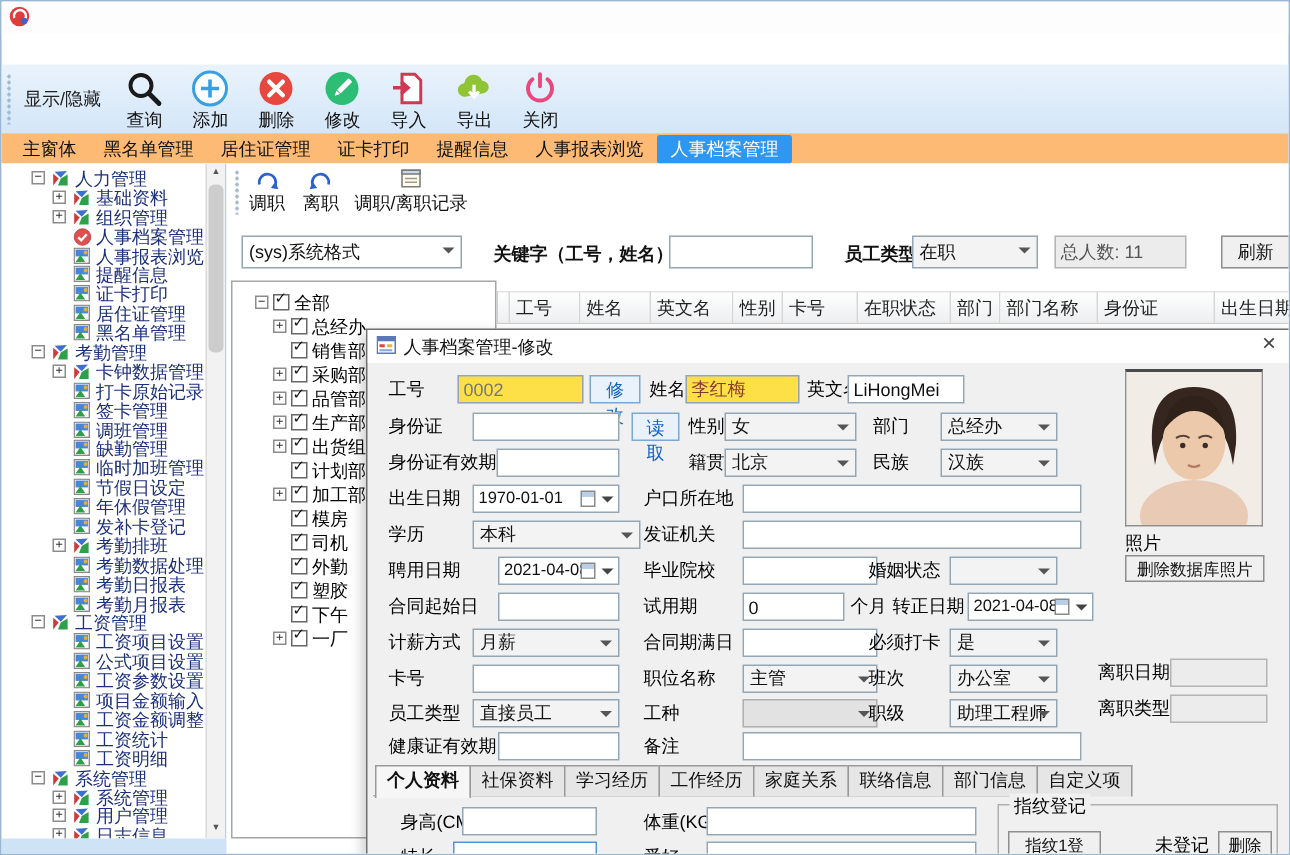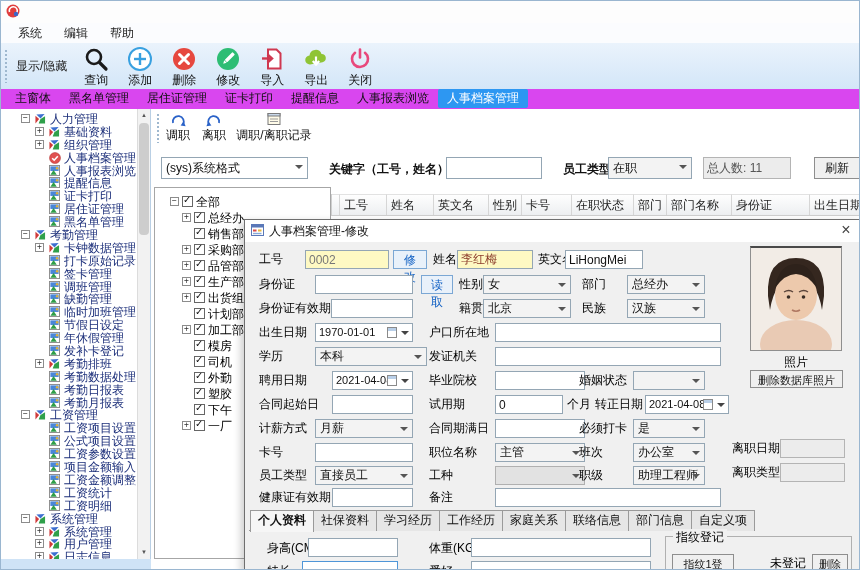--- a/index.html
+++ b/index.html
@@ -10,21 +10,21 @@
   .titlebar{position:absolute;left:0;top:0;right:0;height:22px;background:#fdfdfd;display:flex;align-items:center;gap:5px;padding-left:5px;color:#555}
   .menubar{position:absolute;left:0;top:22px;right:0;height:20px;background:#fbfcfe;display:flex;align-items:center;padding-left:6px}
   .mitem{padding:0 11px;line-height:20px;color:#222;cursor:default}
   .toolbar{position:absolute;left:0;top:42px;right:0;height:46px;background:linear-gradient(#eaf3fc,#d3e6f8);border-bottom:1px solid #bad3ec;display:flex;align-items:center}
   .vgrip{width:4px;height:34px;margin:0 3px;background-image:radial-gradient(circle,#9fb8cf 1px,transparent 1.3px);background-size:4px 4px}
   .toggle{margin:0 5px;color:#222}
   .toolbtns{display:flex;margin-left:2px}
   .tbtn{width:44px;text-align:center;cursor:pointer}
   .tbtn .ticon{display:block;height:27px}
   .tbtn .tlabel{display:block;font-size:12px;line-height:14px;color:#111}
-  .tabbar{position:absolute;left:0;top:88px;right:0;height:20px;background:#d946ef;display:flex;align-items:flex-start;padding-left:5px}
+  .tabbar{position:absolute;left:0;top:88px;right:0;height:20px;background:#fdba74;display:flex;align-items:center;padding-left:5px}
   .wtab{padding:0 9px;line-height:19px;color:#111;cursor:pointer;white-space:nowrap}
   .wtab.act{background:#2d97f2;color:#fff;border-radius:2px}
   
   .sidebar{position:absolute;left:0;top:108px;width:150px;height:450px;background:#fff;border-right:1px solid #b9cfe4;box-sizing:border-box;overflow:hidden}
   .navtree{position:absolute;left:0;top:4px;right:13px}
   .tn{position:relative;height:12.9px;white-space:nowrap;color:#1c2f7a}
   .tn .exp{position:absolute;top:1px;width:9px;height:9px;border:1px solid #8c8c8c;background:#fff;box-sizing:border-box;
            line-height:6px;text-align:center;font-size:8px;color:#333;font-family:"DejaVu Sans Mono",monospace}
   .tn.lv1 .exp{left:20px}.tn.lv2 .exp{left:34px}
   .tn .tic{position:absolute;top:0}
@@ -54,40 +54,40 @@
   .dn .cb::after{content:"✓";position:absolute;left:0px;top:-3px;font-size:10px;color:#111}
   .dn .dl2{position:absolute;top:1px;line-height:14px}
   .dn.lv1 .dl2{left:41px}.dn.lv2 .dl2{left:53px}
   
   .gridhead{position:absolute;left:180px;top:85px;width:530px;height:22px;display:flex;border-left:1px solid #cfcfcf;border-bottom:1px solid #cfcfcf;box-sizing:border-box}
   .ghc{flex:0 0 auto;border-right:1px solid #d6d6d6;border-top:1px solid #e2e2e2;background:linear-gradient(#fefefe,#edeff1);
        line-height:20px;padding-left:4px;box-sizing:border-box;overflow:hidden;color:#222;white-space:nowrap}
   
   .ti{position:absolute;height:19px;border:1px solid #94a6b4;background:#fff;font:12px "Liberation Sans","DejaVu Sans",sans-serif;
       padding:0 3px;box-sizing:border-box;outline:none;color:#111}
-  .ylw{background:#fef9c3}
+  .ylw{background:#fde047}
   .dis{background:#ececec;border-color:#b4b4b4}
   .cmb{position:absolute;height:19px;background:#f3f3f3;border:1px solid #94a6b4;box-sizing:border-box;
        font-size:12px;line-height:17px;padding:0 16px 0 4px;overflow:hidden;white-space:nowrap;cursor:default}
   .cmb::after{content:"";position:absolute;right:4px;top:7px;border:4px solid transparent;border-top-color:#555}
   .cmb.white{background:#fff}
   .cmb.dis2{background:#e2e2e2;border-color:#b0b0b0}
   .dtf{position:absolute;height:19px;background:#fff;border:1px solid #94a6b4;box-sizing:border-box;font-size:11px;line-height:17px;padding-left:3px;cursor:default}
   .cal{position:absolute;right:15px;top:3px;width:10px;height:11px;border:1px solid #8a8a8a;box-sizing:border-box;background:linear-gradient(#b9cfe8 0 3px,#fff 3px)}
   .dar{position:absolute;right:3px;top:7px;border:4px solid transparent;border-top-color:#444}
   .btn{position:absolute;background:#f0f0f0;border:1px solid #8e8e8e;font-size:12px;text-align:center;box-sizing:border-box;cursor:pointer;color:#111;line-height:16px}
   .sbtn{position:absolute;height:19px;background:#e9f1fa;border:1px solid #7ba7d4;color:#1261c4;font-size:12px;text-align:center;line-height:17px;box-sizing:border-box;cursor:pointer}
   
   .dlg{position:absolute;left:243px;top:218px;width:617px;height:352px;background:#f0f0f0;border:1px solid #6f6f6f;box-sizing:border-box;overflow:hidden;box-shadow:-3px 3px 8px rgba(0,0,0,.2)}
   .dlgtitle{position:absolute;left:0;top:0;right:0;height:22px;background:#fff;display:flex;align-items:center;gap:5px;padding-left:6px;color:#111}
   .dx{position:absolute;right:4px;top:0;width:20px;height:22px;line-height:20px;text-align:center;font-size:16px;color:#444;cursor:pointer}
   .dbody{position:absolute;left:0;top:22px;right:0;bottom:0}
   .dl{position:absolute;color:#000;line-height:13px;white-space:nowrap}
   .photo{position:absolute;left:505px;top:4px;width:92px;height:105px;border:1px solid #8f8f8f;border-top:2px solid #4a4a4a;background:#fff;box-sizing:border-box;overflow:hidden}
-  .pcap{position:absolute;left:505px;top:112px;width:92px;text-align:center;color:#000}
+  .pcap{position:absolute;left:505px;top:112px;width:92px;text-align:left;color:#000}
   
   .dtabs{position:absolute;left:5px;top:268px;height:21px;white-space:nowrap}
   .dtab{display:inline-block;height:20px;line-height:19px;padding:0 7px;border:1px solid #9a9a9a;border-bottom:none;background:#e6e6e6;margin-right:-1px;cursor:pointer}
   .dtab.act{background:#f6f6f6;height:21px;font-weight:bold}
   .tabline{position:absolute;left:4px;top:288px;width:452px;border-top:1px solid #9a9a9a}
   .fpgroup{position:absolute;left:420px;top:294px;width:185px;height:58px;border:1px solid #b0b0b0}
   .fpgl{position:absolute;left:7px;top:-8px;background:#f0f0f0;padding:0 3px;color:#000}
   .focusti{border:1px solid #4f96d8}
 </style>
 </head>
@@ -96,25 +96,20 @@
 <div class="win">
 
   <div class="titlebar">
     <span><svg width="14" height="14" viewBox="0 0 14 14">
           <circle cx="7" cy="7" r="6.5" fill="#e03c3c"></circle>
           <path d="M3.5,8 a4,4 0 1 1 5,2.5" stroke="#fff" stroke-width="1.6" fill="none"></path>
           <circle cx="10" cy="10" r="2.2" fill="#3a66c8"></circle>
         </svg></span>
   </div>
 
-  <div class="menubar" id="menubar">
-      <span class="mitem">系统</span>
-      <span class="mitem">编辑</span>
-      <span class="mitem">帮助</span>
-    </div>
 
   <div class="toolbar">
     <div class="vgrip"></div>
     <span class="toggle">显示/隐藏</span>
     <div class="toolbtns" id="toolbtns">
         <div class="tbtn">
           <span class="ticon"><svg width="26" height="26" viewBox="0 0 26 26">
               <circle cx="11" cy="11" r="7" fill="none" stroke="#1a1a1a" stroke-width="2.6"></circle>
               <line x1="16.5" y1="16.5" x2="23" y2="23" stroke="#1a1a1a" stroke-width="3.2" stroke-linecap="round"></line>
             </svg></span>

